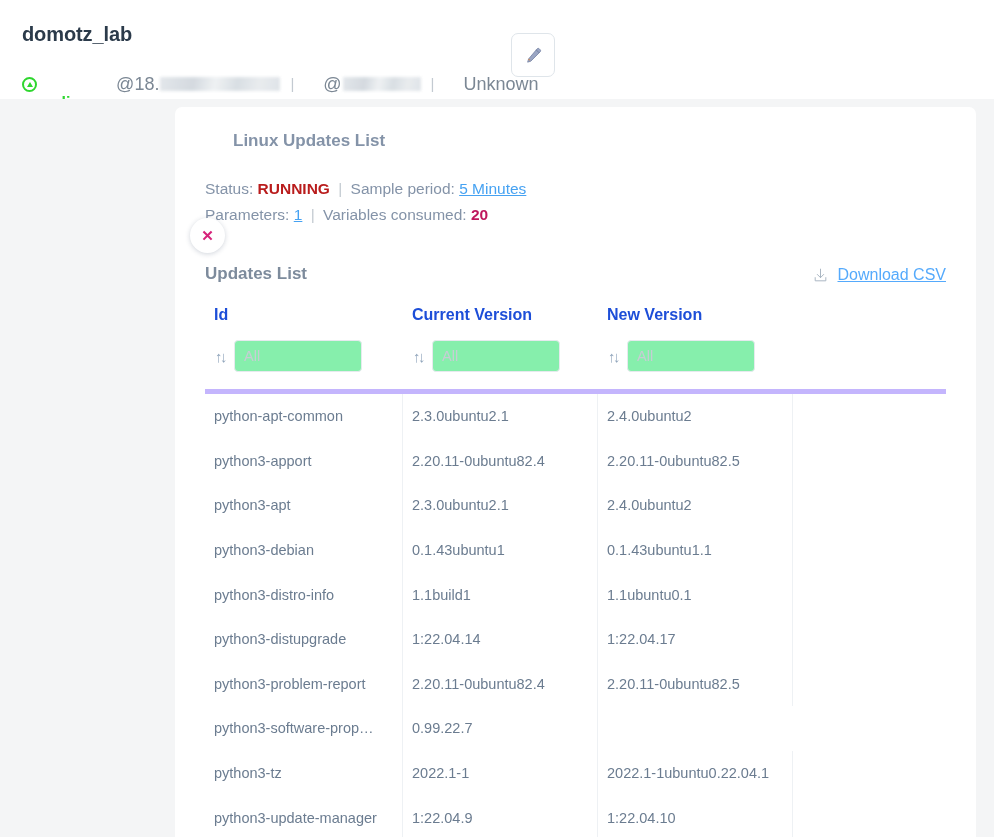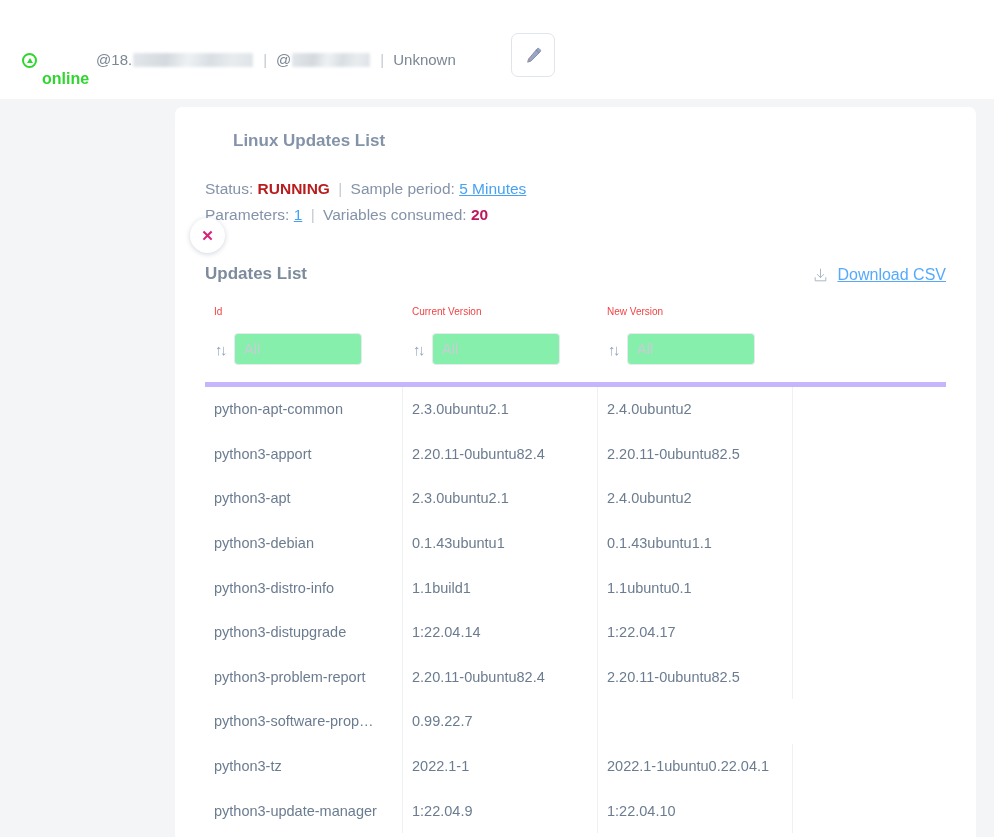--- a/index.html
+++ b/index.html
@@ -61,21 +61,21 @@
   }
 
   .status-label {
     color: #2fd62f;
     font-weight: bold;
     font-size: 16px;
     margin-right: 7px;
     margin-top: 38px;
   }
 
-  .meta-text { color: #7b8794; font-size: 15px; }
+  .meta-text { color: #7b8794; font-size: 18px; margin-left: 20px; }
 
   .redacted {
     display: inline-block;
     height: 14px;
     border-radius: 1px;
     vertical-align: -1px;
     margin: 0 1px;
     background: linear-gradient(100deg,#e2e6ea 0%, #d2d8de 28%, #eef1f3 46%,
                                 #d7dde2 64%, #e8ebee 82%, #dde2e7 100%);
     filter: blur(1.6px);
@@ -198,23 +198,23 @@
   .dl-text {
     color: #55aafc;
     font-size: 16px;
     text-decoration: underline;
   }
 
   
   .tbl { width: 100%; margin-top: 22px; }
   .tbl-head-row {
     display: flex;
-    font-size: 10px;
-    font-weight: normal;
-    color: #ef4444;
+    font-size: 16px;
+    font-weight: bold;
+    color: #1d4ed8;
   }
   .th { padding-left: 9px; }
   .c1 { width: 198px; flex: none; }
   .c2 { width: 195px; flex: none; }
   .c3 { width: 195px; flex: none; }
   .c4 { flex: 1; }
 
   .tbl-filter-row {
     display: flex;
     margin-top: 16px;
@@ -269,20 +269,21 @@
     display: flex;
     align-items: center;
   }
   .td.c1, .td.c2, .td.c3 { border-right: 1px solid #eef1f4; }
 </style>
 </head>
 <body>
 
 <div class="topbar">
 
+  <div class="device-title">domotz_lab</div>
 
   <div class="device-meta">
 
     <span class="status-dot">
       <span class="tri"></span>
     </span>
 
     <span class="status-label">online</span>
 
     <span class="meta-text">@18.</span>

